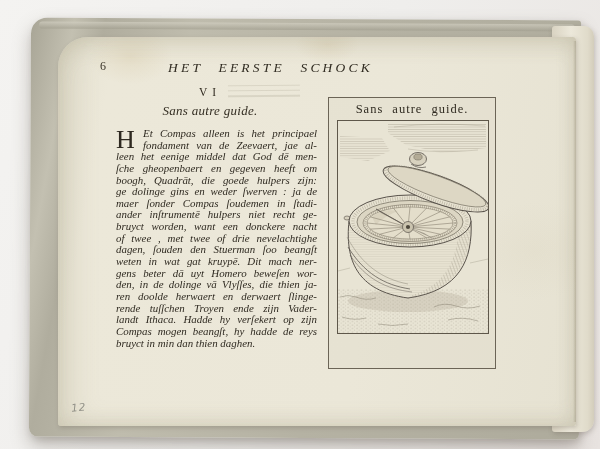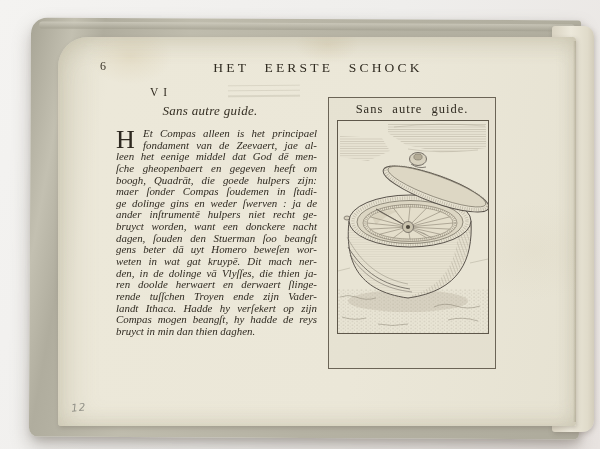--- a/index.html
+++ b/index.html
@@ -41,25 +41,25 @@
       inset -6px -5px 16px rgba(150,140,110,.14),
       1px 2px 4px rgba(108,99,87,.3);
   }
   .page::after{ 
     content:"";position:absolute;top:4px;bottom:4px;right:0;width:3px;
     background:linear-gradient(90deg,transparent,rgba(120,110,88,.3));
   }
   
   .folio{position:absolute;left:42px;top:22px;font-size:12px;color:#3a3428;}
   .running-header{
-    position:absolute;left:110px;top:23px;width:300px;text-align:center;
-    font-size:13.5px;letter-spacing:3.2px;word-spacing:9px;color:#302b21;white-space:nowrap;
+    position:absolute;left:110px;top:23px;width:300px;text-align:left;
+    font-size:13.5px;letter-spacing:3.2px;word-spacing:9px;color:#302b21;white-space:nowrap;font-style:italic;
   }
   .section-number{
-    position:absolute;left:92px;top:49px;width:120px;text-align:left;
+    position:absolute;left:92px;top:49px;width:120px;text-align:center;
     font-size:11.5px;letter-spacing:5px;color:#332d22;
   }
   .section-title{
     position:absolute;left:62px;top:66px;width:180px;text-align:center;
     font-style:italic;font-size:13px;letter-spacing:.3px;color:#332d22;
   }
   .showthrough{
     position:absolute;left:170px;top:48px;width:72px;height:15px;opacity:.14;
     background:repeating-linear-gradient(180deg,#6e6650 0 1.5px,transparent 1.5px 5px);
     filter:blur(.7px);transform:rotate(-.5deg);
@@ -112,27 +112,28 @@
     <div class="showthrough"></div>
 
     <div class="dropcap">H</div>
     <div class="bodytext">
 
     <div class="bodyline indent">Et Compas alleen is het principael</div>
         <div class="bodyline indent">fondament van de Zeevaert, jae al-</div>
         <div class="bodyline">leen het eenige middel dat God dē men-</div>
         <div class="bodyline">ſche gheopenbaert en gegeven heeft om</div>
         <div class="bodyline">boogh, Quadrāt, die goede hulpers zijn:</div>
+        <div class="bodyline">ge dolinge gins en weder ſwerven : ja de</div>
         <div class="bodyline">maer ſonder Compas ſoudemen in ſtadi-</div>
-        <div class="bodyline">ge dolinge gins en weder ſwerven : ja de</div>
         <div class="bodyline">ander inſtrumentē hulpers niet recht ge-</div>
         <div class="bodyline">bruyct worden, want een donckere nacht</div>
+        <div class="bodyline">of twee , met twee of drie nevelachtighe</div>
         <div class="bodyline">dagen, ſouden den Stuerman ſoo beangſt</div>
+        <div class="bodyline">weten in wat gat kruypē. Dit mach ner-</div>
         <div class="bodyline">gens beter dā uyt Homero beweſen wor-</div>
-        <div class="bodyline">weten in wat gat kruypē. Dit mach ner-</div>
         <div class="bodyline">den, in de dolinge vā Vlyſſes, die thien ja-</div>
         <div class="bodyline">ren doolde herwaert en derwaert ſlinge-</div>
         <div class="bodyline">rende tuſſchen Troyen ende zijn Vader-</div>
         <div class="bodyline">landt Ithaca. Hadde hy verſekert op zijn</div>
         <div class="bodyline">Compas mogen beangſt, hy hadde de reys</div>
         <div class="bodyline lastline">bruyct in min dan thien daghen.</div>
       </div>
 
     <div class="pencil">12</div>
 

